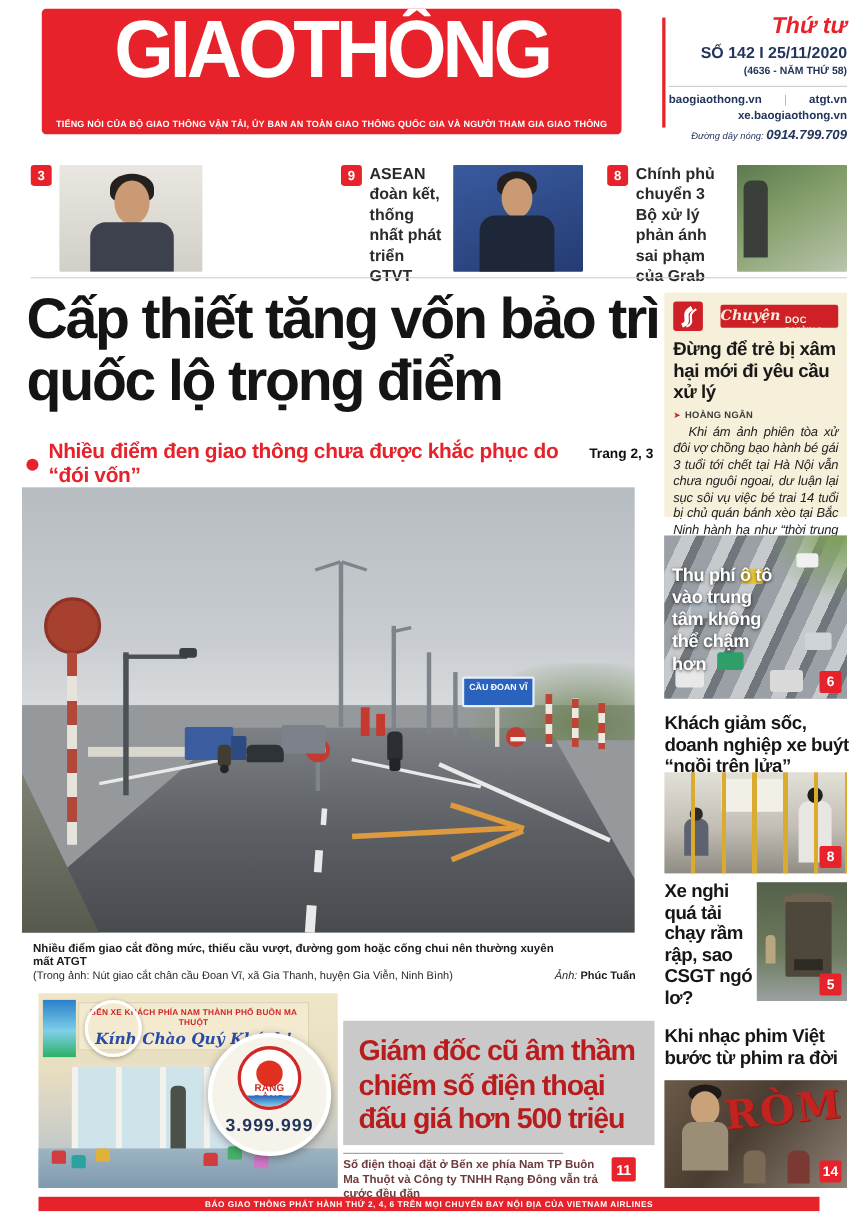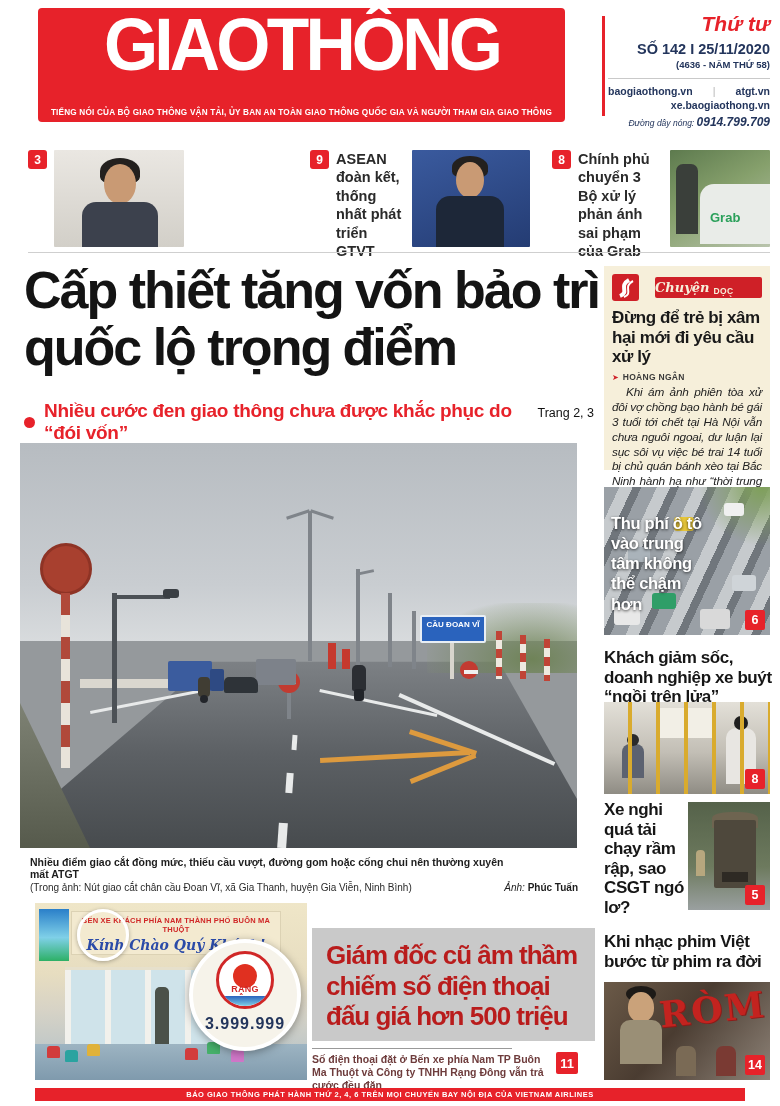--- a/index.html
+++ b/index.html
@@ -31,21 +31,21 @@
   .fig-head { position:absolute; border-radius:50%; background:#c99a74; }
   .fig-hair { position:absolute; border-radius:50% 50% 30% 30%; background:#23201e; }
   .fig-torso { position:absolute; border-radius:14px 14px 0 0; background:#353b46; }
   .teaser-div { top:252px; left:28px; width:742px; height:1px; background:#cfcfcf; }
 
   
   .lead-hl { left:24px; top:262px; width:578px; font-size:52px; font-weight:800; color:#141414; line-height:1.1; letter-spacing:-2px; }
   .lead-sub { left:24px; top:400px; width:570px; display:flex; align-items:baseline; gap:9px; }
   .lead-dot { width:11px; height:11px; border-radius:50%; background:#e7222a; align-self:center; flex:0 0 auto; }
   .lead-sub-txt { color:#e7222a; font-size:19px; font-weight:bold; letter-spacing:-0.3px; }
-  .lead-page { color:#111; font-size:12.5px; font-weight:normal; margin-left:14px; white-space:nowrap; }
+  .lead-page { color:#111; font-size:12.5px; font-weight:bold; margin-left:14px; white-space:nowrap; }
 
   
   .mphoto { left:20px; top:443px; width:557px; height:405px; overflow:hidden; background:linear-gradient(180deg,#b7bcc1 0%,#c9cdd1 35%,#d9dcde 50%);padding-left:24px; }
   .ph-ground { position:absolute; left:0; top:198px; width:100%; height:207px; background:#95999c; }
   .ph-road { position:absolute; left:0; top:198px; width:100%; height:207px; background:linear-gradient(180deg,#84888c 0%,#5c6064 55%,#474b4e 100%); clip-path:polygon(-5% 100%, 105% 100%, 86% 10%, 34% 10%); }
   .ph-grass-l { position:absolute; left:0; top:260px; width:70px; height:145px; background:linear-gradient(180deg,#7e8274,#565a4c); clip-path:polygon(0 0, 0 100%, 100% 100%); }
   .ph-trees { position:absolute; right:0; top:160px; width:150px; height:70px; background:radial-gradient(ellipse at 70% 80%, #6f8358 0%, #87987020 70%, transparent 75%); }
   .ph-lane { position:absolute; background:#e8eaea; }
   .ph-chevron { position:absolute; left:300px; top:295px; width:150px; height:36px; }
   .ph-chevron .c1 { position:absolute; left:0; top:16px; width:150px; height:5px; background:#dd9a3e; transform:rotate(-3deg); }
@@ -196,31 +196,28 @@
     <div class="fig-hair" style="left:40px;top:6px;width:36px;height:22px;"></div>
     <div class="fig-head" style="left:44px;top:12px;width:28px;height:36px;"></div>
     <div class="fig-torso" style="left:24px;top:46px;width:68px;height:51px;background:#1d2738;"></div>
   </div>
 </div>
 <div class="abs teaser" style="left:552px; width:218px;">
   <div class="badge">8</div>
   <div class="teaser-txt" style="width:88px;">Chính phủ chuyển 3 Bộ xử lý phản ánh sai phạm của Grab</div>
   <div class="tz-photo" style="width:100px;height:97px;background:linear-gradient(150deg,#5d7a4e,#86a06c 45%,#b9c4ad);">
     <div style="position:absolute;left:6px;top:14px;width:22px;height:70px;background:#3a3f3a;border-radius:7px 7px 0 0;"></div>
-    <div style="position:absolute;right:-6px;top:34px;width:76px;height:60px;background:#e9ece8;border-radius:14px 4px 0 0;">
-      <div style="position:absolute;left:10px;top:26px;color:#2aa05a;font-size:13px;font-weight:bold;">Grab</div>
-    </div>
   </div>
 </div>
 <div class="abs teaser-div"></div>
 
 <h1 class="abs lead-hl">Cấp thiết tăng vốn bảo trì quốc lộ trọng điểm</h1>
 <div class="abs lead-sub">
   <span class="lead-dot"></span>
-  <span class="lead-sub-txt">Nhiều cước đen giao thông chưa được khắc phục do “đói vốn”</span>
+  <span class="lead-sub-txt">Nhiều điểm đen giao thông chưa được khắc phục do “đói vốn”</span>
   <span class="lead-page">Trang 2, 3</span>
 </div>
 
 <div class="abs mphoto">
   <div class="ph-ground"></div>
   <div class="ph-road"></div>
   <div class="ph-grass-l"></div>
   <div class="ph-trees"></div>
   <div class="ph-barrier"></div>
 

